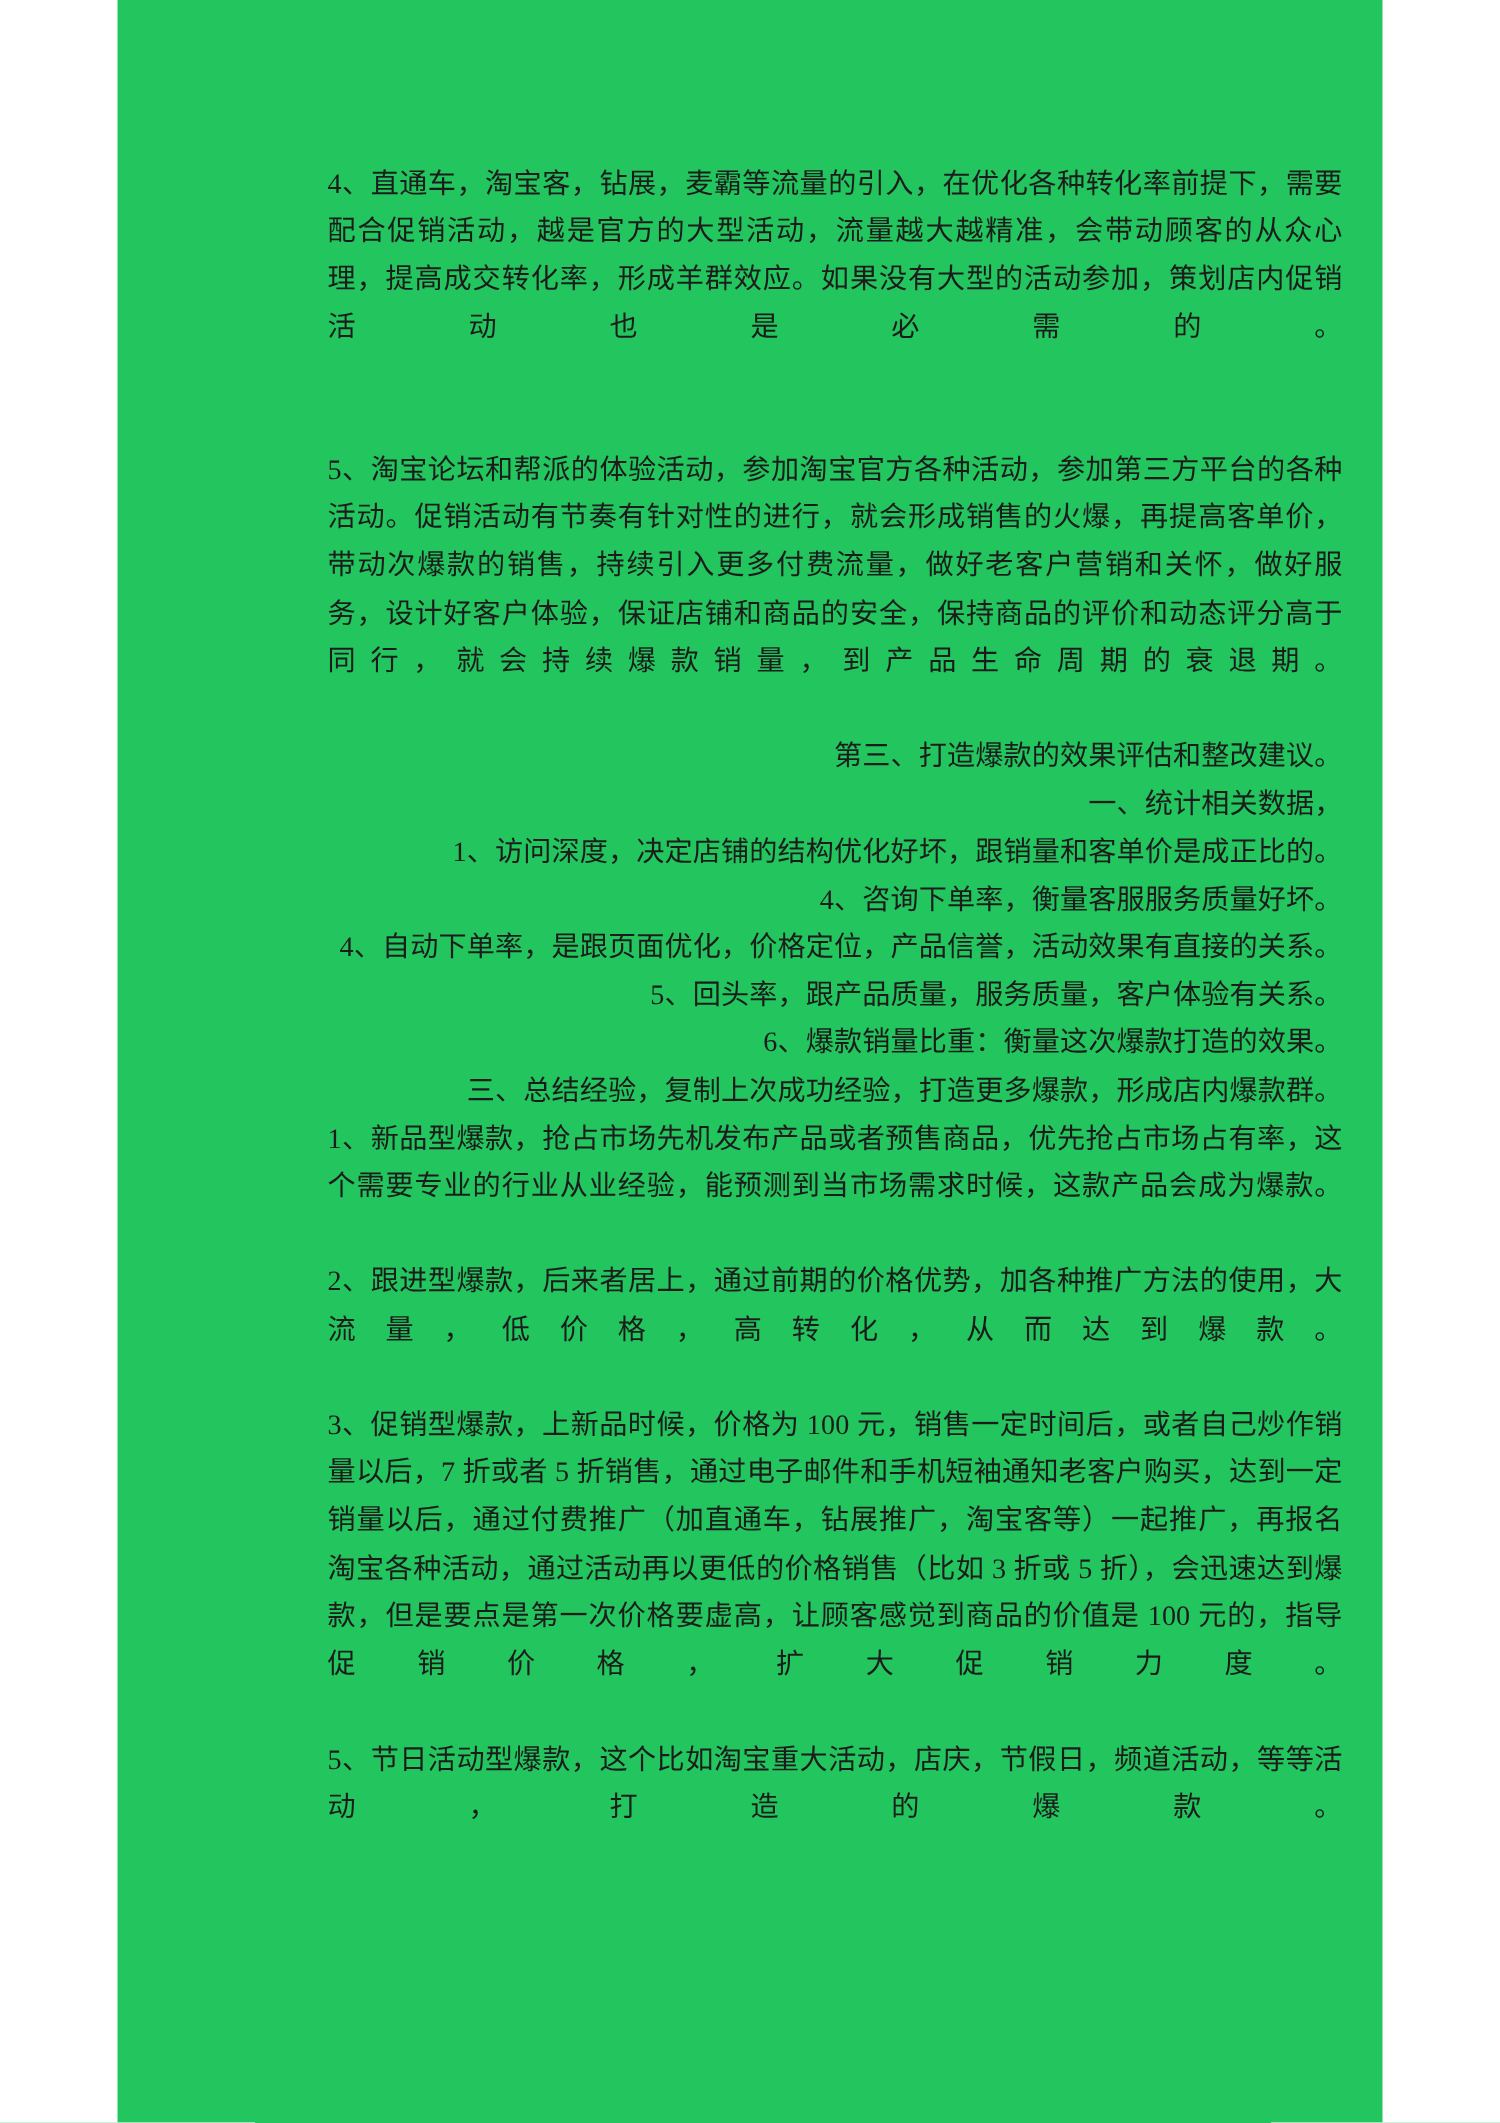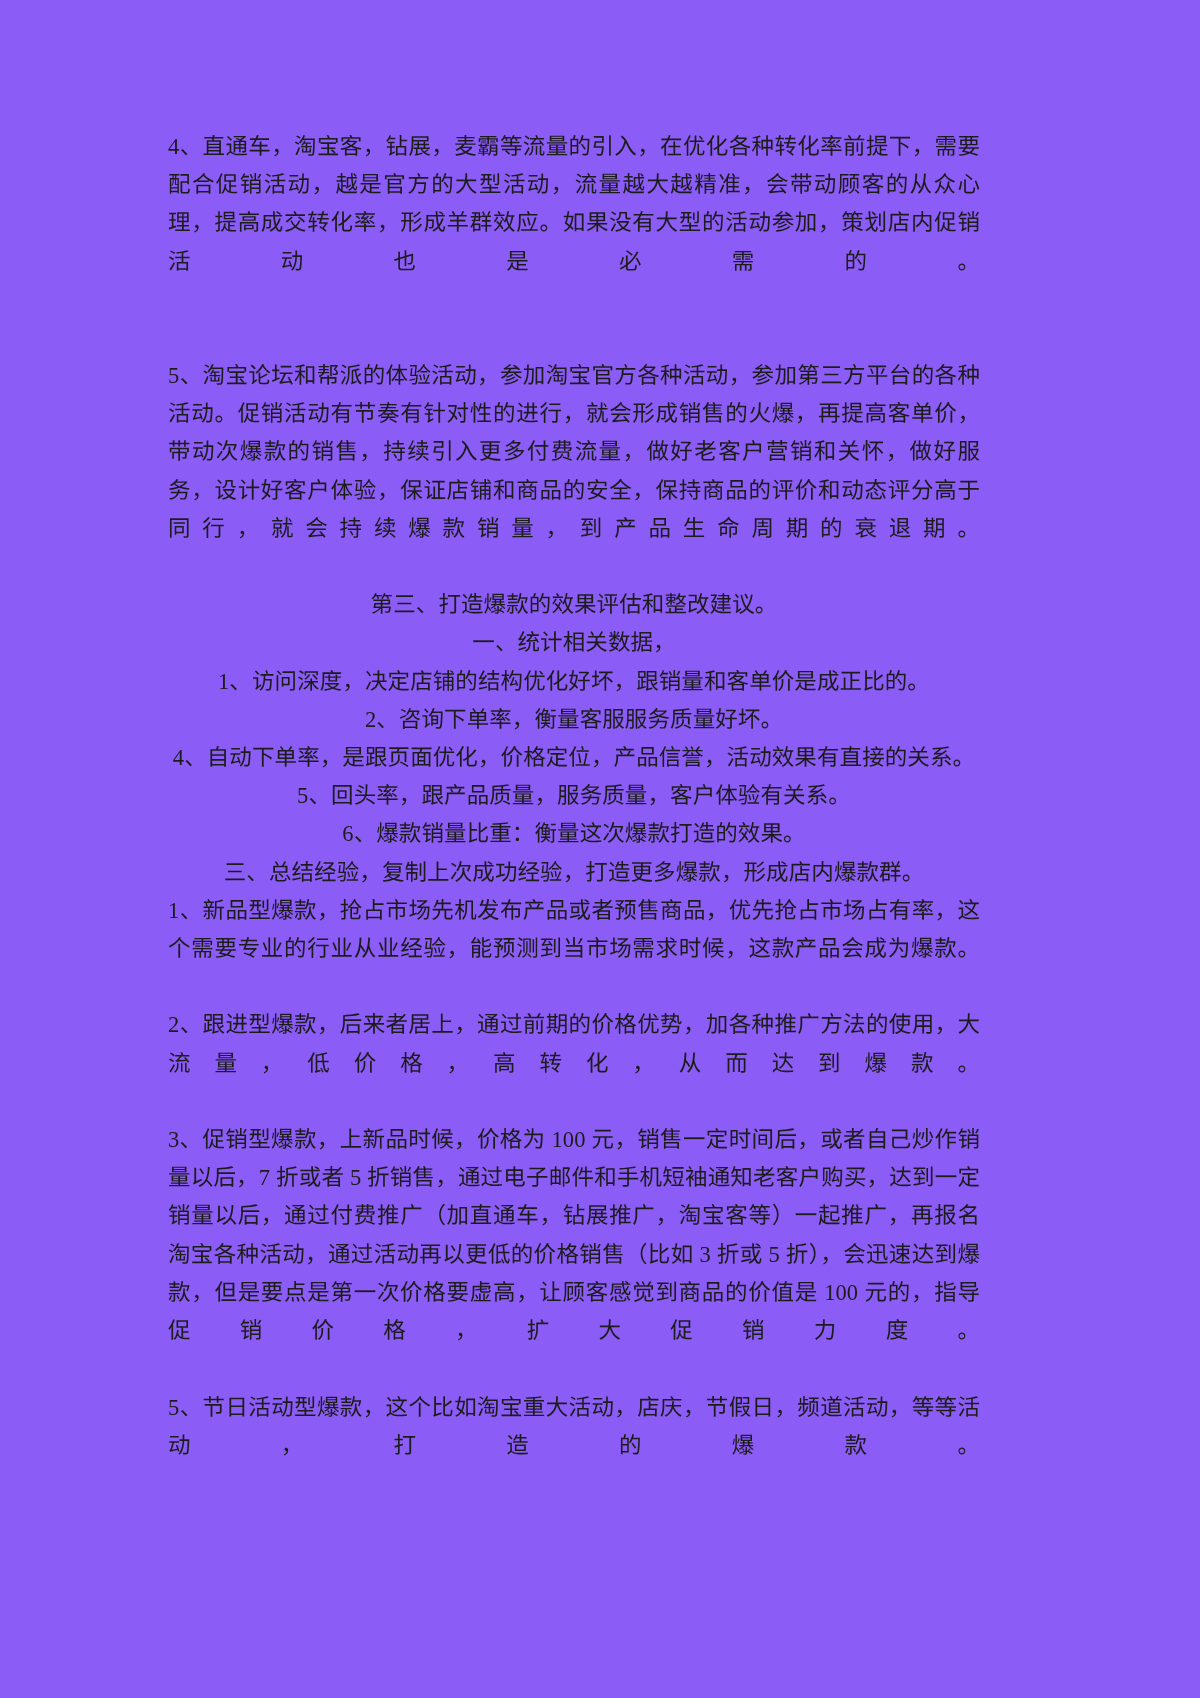--- a/index.html
+++ b/index.html
@@ -8,24 +8,24 @@
     padding: 0;
     background: #ffffff;
   }
   body {
     font-family: "Liberation Serif", "DejaVu Serif", serif;
     color: #000000;
     -webkit-font-smoothing: antialiased;
   }
   .page {
     position: relative;
-    width: 1200px;
+    width: 1012px;
     height: 1698px;
     margin: 0 auto;
-    background: #8b5cf6;
+    background: #22c55e;
     box-sizing: border-box;
     overflow: hidden;
   }
   .content {
     position: absolute;
     left: 168px;
     top: 128px;
     width: 812px;
   }
   .para {
@@ -34,21 +34,21 @@
     line-height: 38.2px;
     text-align: justify;
     text-justify: inter-ideograph;
     color: #1c1c1c;
     letter-spacing: 0.1px;
   }
   .spacer-lg {
     height: 38px;
   }
   .para.single {
-    text-align: center;
+    text-align: right;
   }
   
   .para::after {
     content: "";
     display: inline-block;
     width: 100%;
   }
   .para.nojust::after {
     content: none;
   }
@@ -65,21 +65,21 @@
 
     <p class="para">5、淘宝论坛和帮派的体验活动，参加淘宝官方各种活动，参加第三方平台的各种活动。促销活动有节奏有针对性的进行，就会形成销售的火爆，再提高客单价，带动次爆款的销售，持续引入更多付费流量，做好老客户营销和关怀，做好服务，设计好客户体验，保证店铺和商品的安全，保持商品的评价和动态评分高于同行，就会持续爆款销量，到产品生命周期的衰退期。</p>
 
     <p class="para single nojust">第三、打造爆款的效果评估和整改建议。</p>
 
     <p class="para single nojust">一、统计相关数据，</p>
 
     <p class="para single nojust">1、访问深度，决定店铺的结构优化好坏，跟销量和客单价是成正比的。</p>
 
 
-    <p class="para single nojust">2、咨询下单率，衡量客服服务质量好坏。</p>
+    <p class="para single nojust">4、咨询下单率，衡量客服服务质量好坏。</p>
 
     <p class="para single nojust">4、自动下单率，是跟页面优化，价格定位，产品信誉，活动效果有直接的关系。</p>
 
     <p class="para single nojust">5、回头率，跟产品质量，服务质量，客户体验有关系。</p>
 
     <p class="para single nojust">6、爆款销量比重：衡量这次爆款打造的效果。</p>
 
 
     <p class="para single nojust">三、总结经验，复制上次成功经验，打造更多爆款，形成店内爆款群。</p>
 

